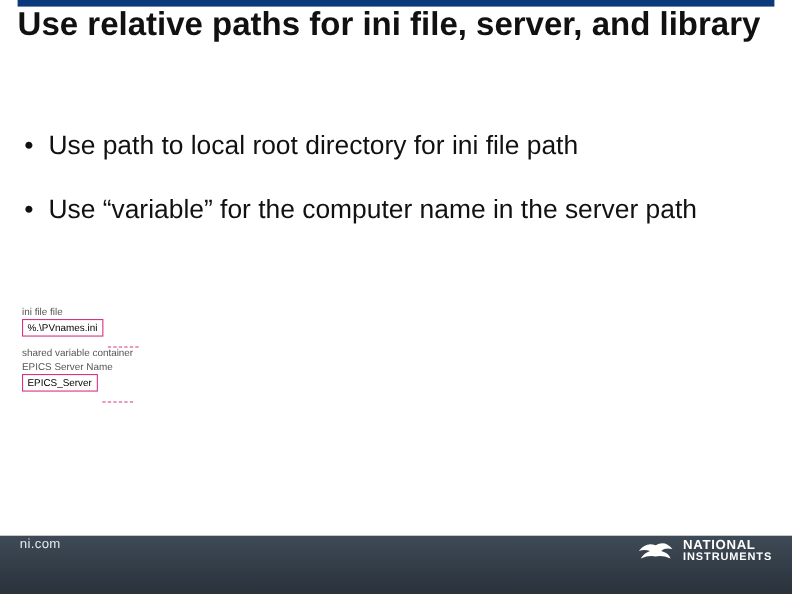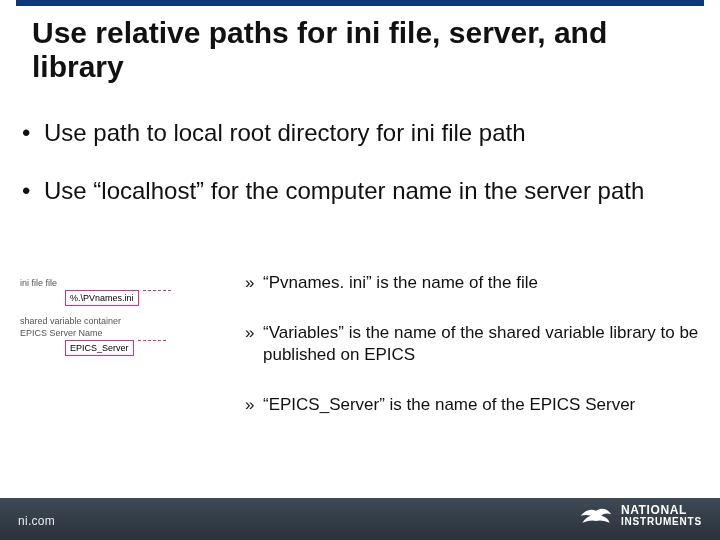--- a/index.html
+++ b/index.html
@@ -1,71 +1,66 @@
 <!DOCTYPE html>
 <html><head>
 <meta charset="utf-8">
 <style>
   * { margin: 0; padding: 0; box-sizing: border-box; }
   body { width: 720px; height: 540px; font-family: Arial, Helvetica, sans-serif; background: #fff; position: relative; overflow: hidden; }
   .slide { width: 100%; height: 100%; position: relative; }
   .title-rule { position: absolute; top: 0; left: 16px; right: 16px; height: 6px; background: #0a3a7a; }
-  .title { position: absolute; top: 16px; left: 16px; right: 16px; font-size: 30px; font-weight: bold; color: #111; line-height: 1.12; margin-left: 16px; }
+  .title { position: absolute; top: 6px; left: 16px; right: 16px; font-size: 30px; font-weight: bold; color: #111; line-height: 1.12; }
   .bullets { position: absolute; top: 90px; left: 20px; right: 20px; list-style: none; }
   .bullets > li { font-size: 24px; color: #111; line-height: 1.25; padding-left: 24px; position: relative; margin-bottom: 6px; margin-top: 28px; }
   .bullets > li::before { content: "•"; position: absolute; left: 2px; top: 0; font-size: 24px; }
   .detail-area { position: absolute; top: 272px; left: 20px; right: 20px; display: flex; }
   .diagram { width: 195px; flex-shrink: 0; padding-top: 6px; }
   .diagram .lbl { font-size: 9px; color: #555; margin-bottom: 2px; }
   .diagram .box { border: 1px solid #d63384; background: #fff; font-size: 9px; padding: 2px 4px; display: inline-block; margin-bottom: 10px; }
-  .diagram .row { display: flex; align-items: flex-start; gap: 4px; margin-left: 45px; }
+  .diagram .row { display: flex; align-items: flex-end; gap: 4px; }
   .diagram .aux { border: 1px solid #aaa; font-size: 7px; padding: 1px 2px; color: #555; line-height: 1; }
   .diagram .wire { width: 28px; border-top: 1px dashed #d63384; height: 0; }
   .sub-bullets { flex: 1; list-style: none; padding-left: 30px; }
   .sub-bullets > li { font-size: 17px; color: #111; line-height: 1.3; padding-left: 18px; position: relative; margin-bottom: 28px; }
   .sub-bullets > li::before { content: "»"; position: absolute; left: 0; top: 0; }
-  .footer { position: absolute; bottom: 0; left: 0; right: 0; height: 42px; background: linear-gradient(#3e4a56, #2a323b); display: flex; align-items: flex-end; justify-content: space-between; padding: 12px 18px; }
+  .footer { position: absolute; bottom: 0; left: 0; right: 0; height: 53px; background: linear-gradient(#3e4a56, #2a323b); display: flex; align-items: flex-start; justify-content: space-between; padding: 0 18px; }
   .footer .url { color: #e6e9ec; font-size: 12px; letter-spacing: .3px; }
   .ni-logo { display: flex; align-items: center; gap: 8px; }
   .ni-eagle { width: 34px; height: 26px; }
   .ni-text { color: #fff; font-weight: bold; font-size: 12px; letter-spacing: .6px; font-family: Arial, sans-serif; }
   .ni-text .sub { display: block; font-size: 10px; font-weight: bold; letter-spacing: .8px; margin-top: -1px; }
 </style>
 </head>
 <body>
 
 <div class="slide">
   <div class="title-rule"></div>
   <h1 class="title">Use relative paths for ini file, server, and library</h1>
 
   <ul class="bullets">
     <li>Use path to local root directory for ini file path</li>
-    <li>Use “localhost” for the computer name in the server path</li>
+    <li>Use “variable” for the computer name in the server path</li>
   </ul>
 
   <div class="detail-area">
     <div class="diagram">
       <div class="lbl">ini file file</div>
       <div class="row">
         <span class="box">%.\PVnames.ini</span>
         <span class="wire"></span>
       </div>
       <div class="lbl">shared variable container</div>
       <div class="lbl">EPICS Server Name</div>
       <div class="row">
         <span class="box">EPICS_Server</span>
         <span class="wire"></span>
       </div>
     </div>
 
-    <ul class="sub-bullets">
-      <li>“Pvnames. ini” is the name of the file</li>
-      <li>“Variables” is the name of the shared variable library to be published on EPICS</li>
-      <li>“EPICS_Server” is the name of the EPICS Server</li>
-    </ul>
   </div>
 
   <div class="footer">
     <span class="url">ni.com</span>
     <div class="ni-logo">
       <svg class="ni-eagle" viewBox="0 0 40 30">
         <path d="M2 16 Q10 6 20 10 Q30 4 38 14 Q30 12 26 16 Q34 18 36 24 Q26 20 20 22 Q14 20 4 24 Q8 18 14 16 Q8 14 2 16 Z" fill="#ffffff"></path>
       </svg>
       <div class="ni-text">
         <span>NATIONAL</span>

